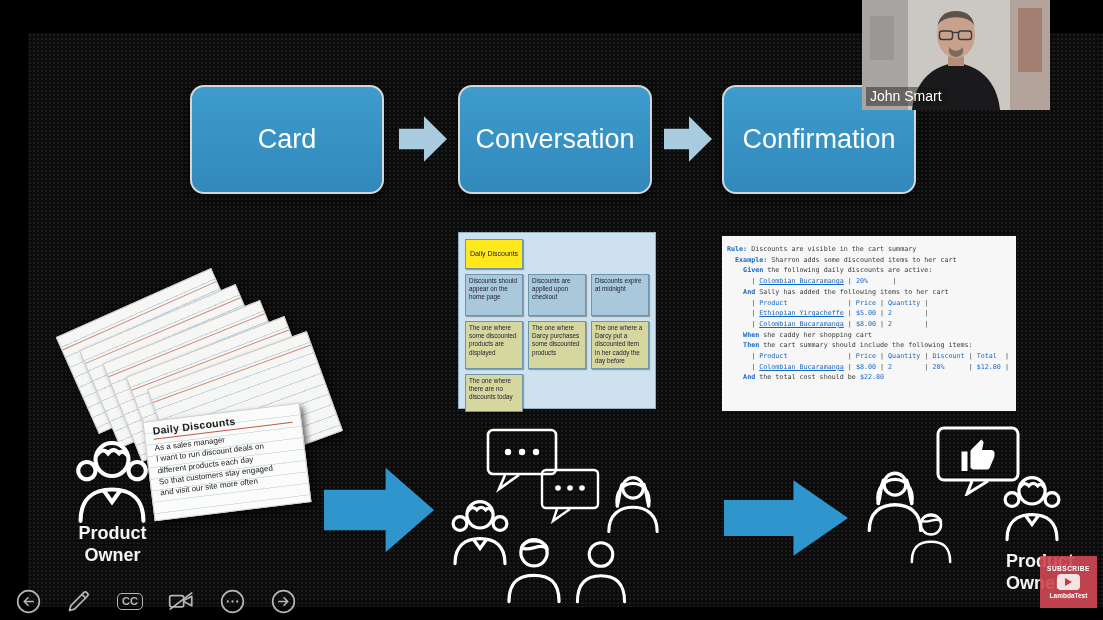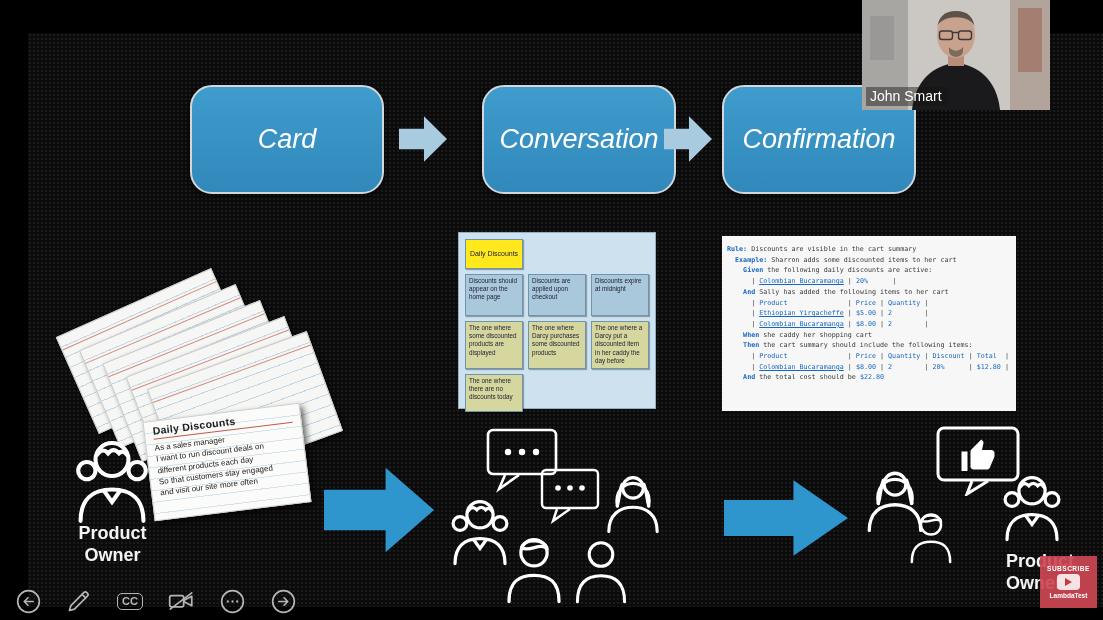--- a/index.html
+++ b/index.html
@@ -4,22 +4,22 @@
 <style>
   html,body{margin:0;padding:0;background:#000;}
   .stage{position:relative;width:1103px;height:620px;background:#000;overflow:hidden;
          font-family:"Liberation Sans", sans-serif;}
   .slide{position:absolute;left:28px;top:33px;width:1075px;height:574px;
          background-color:#0b0b0b;
          background-image:radial-gradient(#1d1d1d .7px, transparent .9px);
          background-size:4px 4px;}
   
   .flow-box{position:absolute;width:190px;height:105px;background:linear-gradient(180deg,#3f9ccd,#3188bb);
-            border:2px solid #d3d7da;border-radius:22px;color:#fff;display:flex;align-items:center;
-            justify-content:center;font-size:27px;box-shadow:0 2px 5px rgba(0,0,0,.6);font-style:italic;}
+            border:2px solid #d3d7da;border-radius:14px;color:#fff;display:flex;align-items:center;
+            justify-content:center;font-size:27px;box-shadow:0 2px 5px rgba(0,0,0,.6);}
   .arrow-small{position:absolute;width:48px;height:54px;background:#a9cbdf;
                clip-path:polygon(0 31%,52% 31%,52% 8%,100% 50%,52% 92%,52% 69%,0 69%);}
   .arrow-big{position:absolute;background:#2e95cd;
              clip-path:polygon(0 28%,56% 28%,56% 4%,100% 50%,56% 96%,56% 72%,0 72%);}
   
   .board{position:absolute;left:458px;top:232px;width:198px;height:177px;background:#cde1ef;
          border:1px solid #8fb0c6;display:grid;grid-template-columns:repeat(3,1fr);
          grid-template-rows:30px 42px 48px 38px;gap:5px;padding:6px;box-sizing:border-box;}
   .note{font-size:6.3px;line-height:8.2px;color:#223;padding:2px 3px;border:1px solid #6f95ad;
         box-shadow:1px 1px 1px rgba(0,0,0,.3);overflow:hidden;}
@@ -107,21 +107,21 @@
         <path d="M11 33 C13 26 13 19 15 15 M37 33 C35 26 35 19 33 15"></path>
         <path d="M4 54 C4 40 13 34 24 34 C35 34 44 40 44 54"></path>
       </g>
     </defs>
   </svg>
 
   <div class="flow-box" style="left:190px;top:85px;">
     <span>Card</span>
   </div>
   <div class="arrow-small" style="left:399px;top:112px;"></div>
-  <div class="flow-box" style="left:458px;top:85px;margin-left:24px;">
+  <div class="flow-box" style="left:458px;top:85px;">
     <span>Conversation</span>
   </div>
   <div class="arrow-small" style="left:664px;top:112px;"></div>
   <div class="flow-box" style="left:722px;top:85px;">
     <span>Confirmation</span>
   </div>
 
   <div class="icard" style="left:70px;top:298px;transform:rotate(-24deg);"></div>
   <div class="icard" style="left:93px;top:313px;transform:rotate(-23deg);"></div>
   <div class="icard" style="left:116px;top:328px;transform:rotate(-22deg);"></div>

